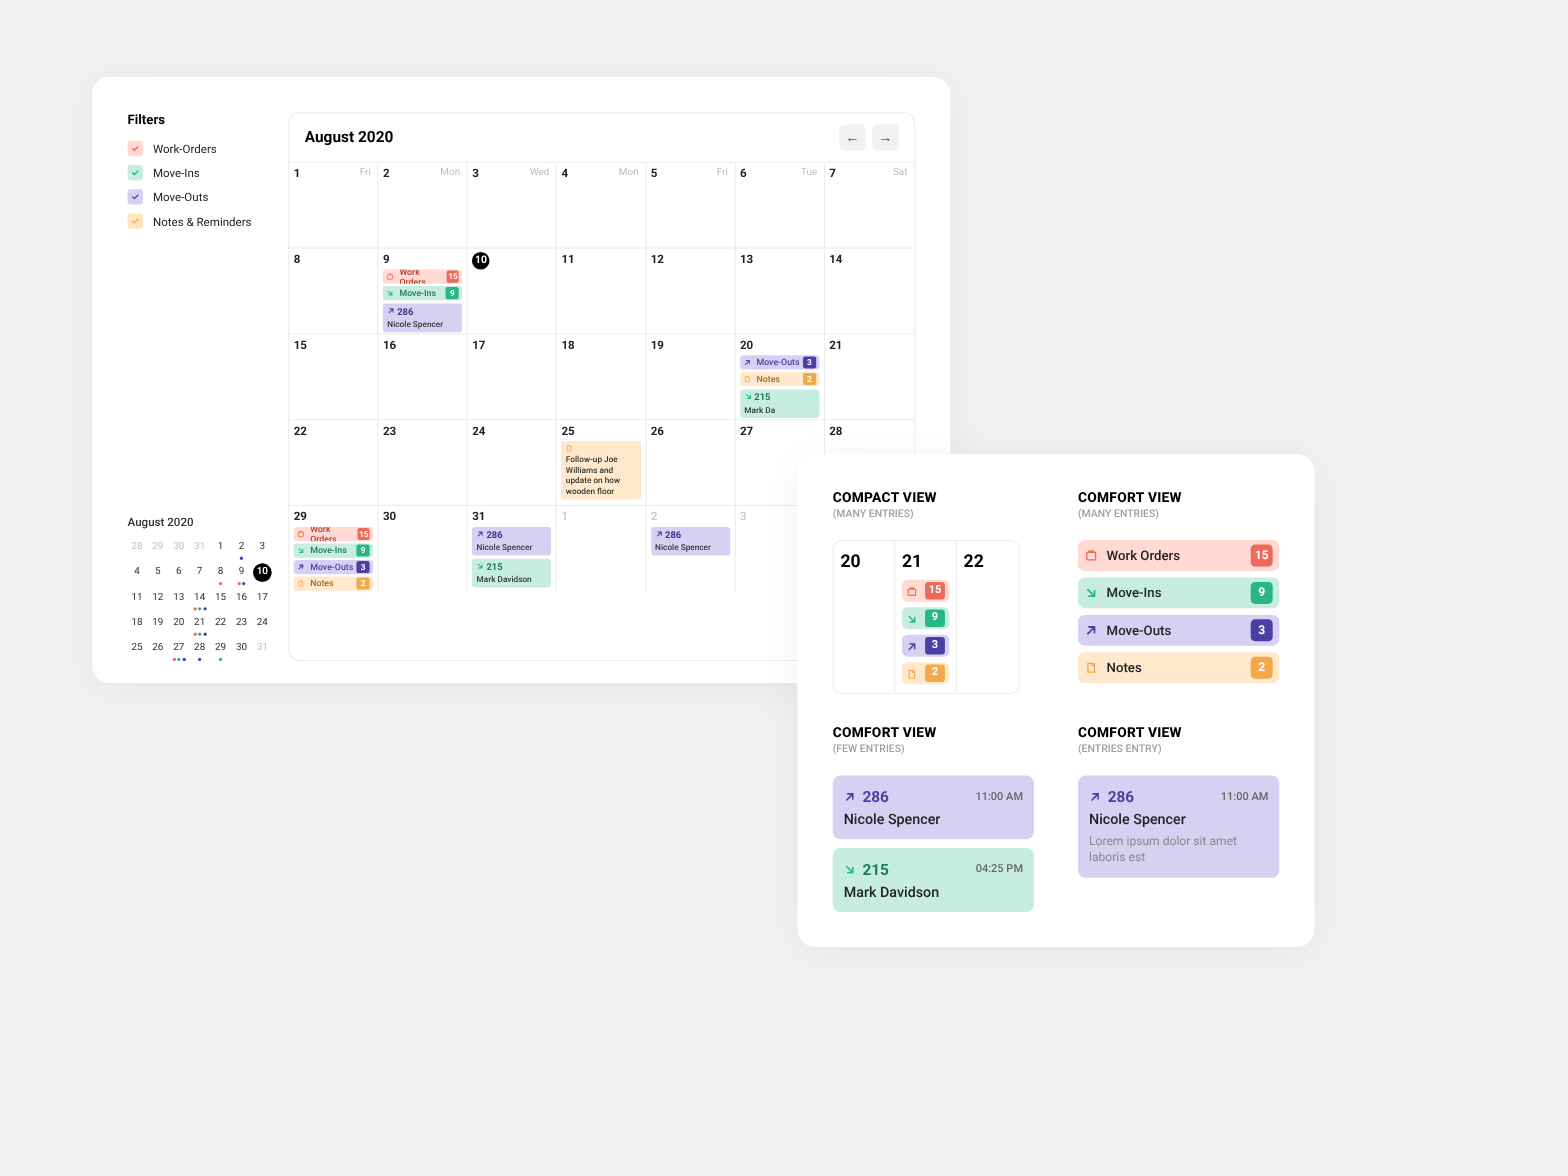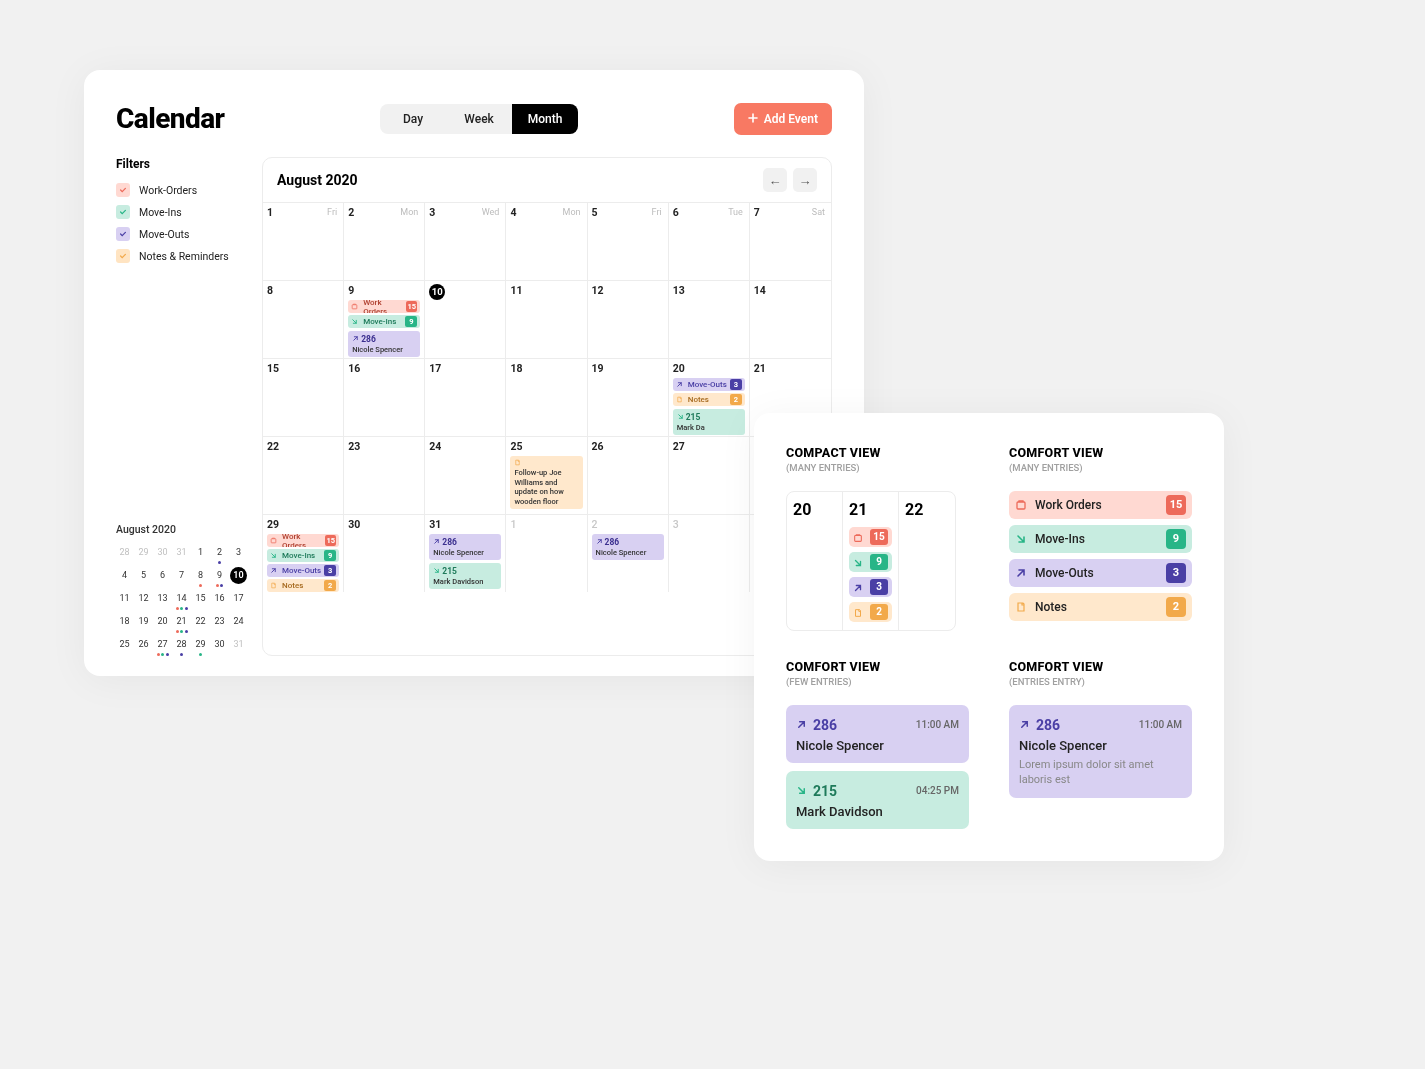--- a/index.html
+++ b/index.html
@@ -59,21 +59,21 @@
   .block{border-radius:3px;padding:3px 4px;font-size:7.5px;line-height:1.25;margin-top:3px}
   .block.purple{background:#d8d0f2;color:#3b2f8f}
   .block.green{background:#c7ece0;color:#1e7a5a}
   .block.yellow{background:#ffe8cc;color:#7a5a2a}
   .block .num{font-weight:700;font-size:8.5px}
   .block .sub{font-weight:500;color:#333}
   .ico{display:inline-flex;margin-right:2px}
   .ico svg{width:7px;height:7px}
 
   
-  .float{left:754px;top:413px;width:470px;padding:32px}
+  .float{left:725px;top:413px;width:470px;padding:32px}
   .fgrid{display:grid;grid-template-columns:1fr 1fr;gap:28px 40px}
   .sec-title{font-size:12.5px;font-weight:800;letter-spacing:.02em;margin-bottom:2px}
   .sec-sub{font-size:9.5px;color:#a0a0a0;font-weight:500}
   .compact{margin-top:18px;display:flex;border:1px solid #ececec;border-radius:8px;overflow:hidden;width:max-content}
   .compact-col{width:56px;border-right:1px solid #ececec}
   .compact-col:last-child{border-right:none}
   .compact-col .n{font-size:16px;font-weight:700;padding:8px 6px}
   .compact-pills{display:flex;flex-direction:column;gap:5px;padding:0 6px 8px}
   .cpill{height:20px;border-radius:5px;display:flex;align-items:center;justify-content:space-between;padding:0 4px}
   .cpill .cnum{background:rgba(255,255,255,.4);color:#fff;border-radius:3px;width:18px;height:16px;line-height:16px;text-align:center;font-size:10px;font-weight:700}
@@ -104,34 +104,20 @@
   .entry-card.purple .num{color:#4a3fa5}
   .entry-card.green .num{color:#1e7a5a}
   .entry-card .time{margin-left:auto;font-size:10px;color:#666;font-weight:500}
   .entry-card .name{margin-top:4px;font-size:13px;font-weight:500;color:#222}
   .entry-card .desc{margin-top:4px;font-size:11px;color:#888;line-height:1.4}
 </style>
 </head>
 <body>
 
 <div class="panel main">
-  <div class="head">
-    <h1 class="title">Calendar</h1>
-    <div class="seg">
-      <button class="seg-btn">Day</button>
-      <button class="seg-btn">Week</button>
-      <button class="seg-btn active">Month</button>
-    </div>
-    <button class="add-btn">
-      <span><svg viewBox="0 0 10 10">
-            <path d="M5 1v8M1 5h8" stroke="#fff" stroke-width="1.6" stroke-linecap="round"></path>
-          </svg></span>
-      <span>Add Event</span>
-    </button>
-  </div>
   <div class="body">
     <div class="side">
       <div class="side-title">Filters</div>
       <div class="filters" id="filters">
           <div class="filter">
      <span class="chk c-red">
               <svg viewBox="0 0 10 10">
                 <path d="M2 5l2 2 4-4" stroke="#ed6a5a" stroke-width="1.5" fill="none" stroke-linecap="round"></path>
               </svg>
             </span>

